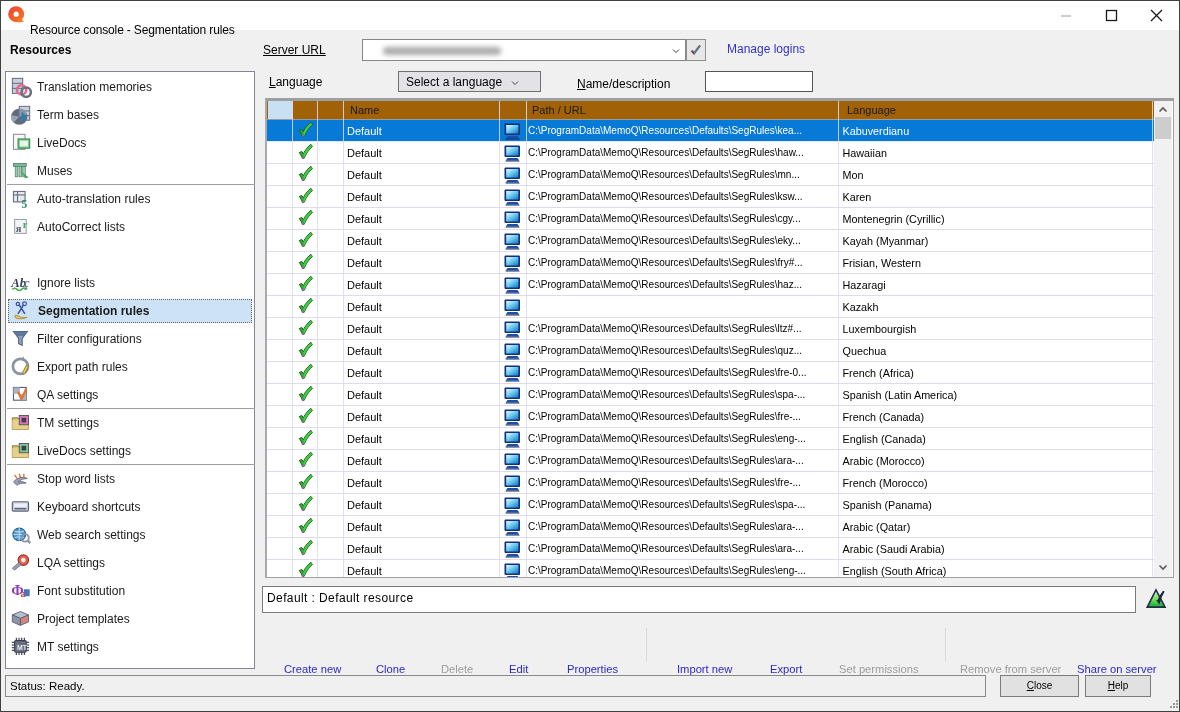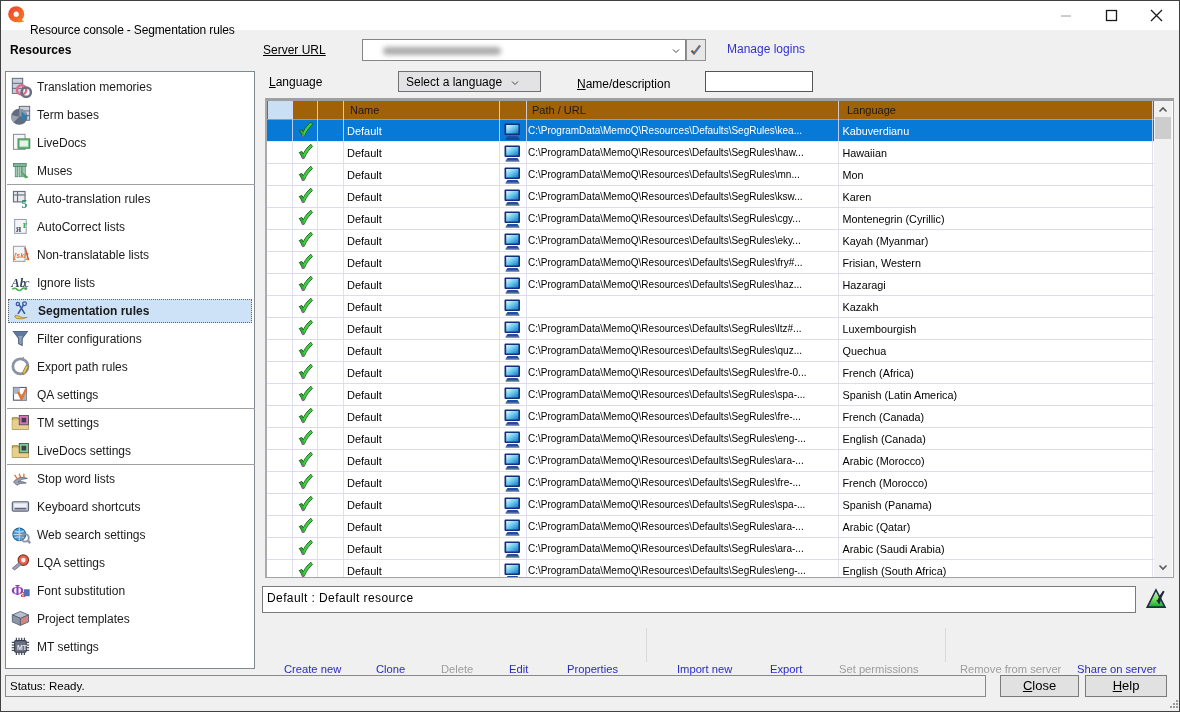--- a/index.html
+++ b/index.html
@@ -60,24 +60,24 @@
 .descbox { position:absolute; left:261px; top:585px; width:874px; height:27px; background:#fff; border:1px solid #7a7a7a; }
 .descbox span { position:absolute; left:4px; top:4px; font-size:12px; letter-spacing:0.4px; color:#000; }
 .signoff { position:absolute; left:1145px; top:586px; }
 .btnsep { position:absolute; top:627px; height:34px; width:1px; background:#d9d9d9; }
 .lnk { position:absolute; top:638px; font-size:11.2px; color:#2929c8; white-space:nowrap;margin-top:24px; }
 .lnk.dis { color:#9d9d9d; }
 
 .statusbox { position:absolute; left:4px; top:674px; width:981px; height:22px; background:#f0f0f0; border:1px solid #898989; }
 .statusbox span { position:absolute; left:4px; top:4px; font-size:11.5px; color:#000; }
 .btn { position:absolute; top:674px; height:22px; background:#e1e1e1; border:1px solid #7b7b7b;
-  font-size:13px; color:#000; text-align:center; line-height:20px; }
+  font-size:10px; color:#000; text-align:center; line-height:20px; }
 .btn u { text-decoration:underline; }
 .closebtn { left:999px; width:79px; }
-.helpbtn { left:1084px; width:82px; }
+.helpbtn { left:1084px; width:66px; }
 .grip { position:absolute; left:1168px; top:698px; }
 </style>
 </head>
 <body>
 <div class="titlebar">
   <span class="logo"><svg width="17" height="18" viewBox="0 0 17 18">
         <defs>
           <linearGradient id="lg" x1="0" y1="0" x2="1" y2="1">
             <stop offset="0" stop-color="#ee4135"></stop>
             <stop offset="1" stop-color="#f47b20"></stop>
@@ -151,28 +151,20 @@
       <span class="slb">Auto-translation rules</span>
     </div>
 <div class="sitem" style="top:141px">
       <span class="sic"><svg width="22" height="22" viewBox="0 0 19 19">
           <rect x="4" y="3" width="10" height="12" fill="#f4f5f8" stroke="#9aa0ad" stroke-width="0.9"></rect>
           <text x="5" y="14" font-family="Liberation Serif" font-size="9" fill="#555e70" font-weight="bold">я</text>
           <text x="11" y="10" font-family="Liberation Serif" font-size="9" fill="#3fae57" font-weight="bold">r</text>
         </svg></span>
       <span class="slb">AutoCorrect lists</span>
     </div>
-<div class="sitem" style="top:169px">
-      <span class="sic"><svg width="22" height="22" viewBox="0 0 19 19">
-          <rect x="3" y="2" width="10" height="13" fill="#f4f5f8" stroke="#9aa0ad" stroke-width="0.9"></rect>
-          <text x="3.5" y="12" font-family="Liberation Sans" font-size="6" font-style="italic" fill="#e2762c" font-weight="bold">[skl]</text>
-          <line x1="13" y1="3" x2="16" y2="14" stroke="#d2552f" stroke-width="1.3"></line>
-        </svg></span>
-      <span class="slb">Non-translatable lists</span>
-    </div>
 <div class="sitem" style="top:197px">
       <span class="sic"><svg width="22" height="22" viewBox="0 0 19 19">
           <text x="1" y="13" font-family="Liberation Serif" font-size="11" font-style="italic" font-weight="bold" fill="#33405e">Ab</text>
           <text x="12" y="13" font-family="Liberation Serif" font-size="11" font-style="italic" font-weight="bold" fill="#68707f">ç</text>
           <path d="M2 15 q2 -2 4 0 q2 2 4 0 q2 -2 4 0" fill="none" stroke="#49b04d" stroke-width="1.4"></path>
         </svg></span>
       <span class="slb">Ignore lists</span>
     </div>
 <div class="sitem sel" style="top:225px">
       <span class="sic"><svg width="22" height="22" viewBox="0 0 19 19">

